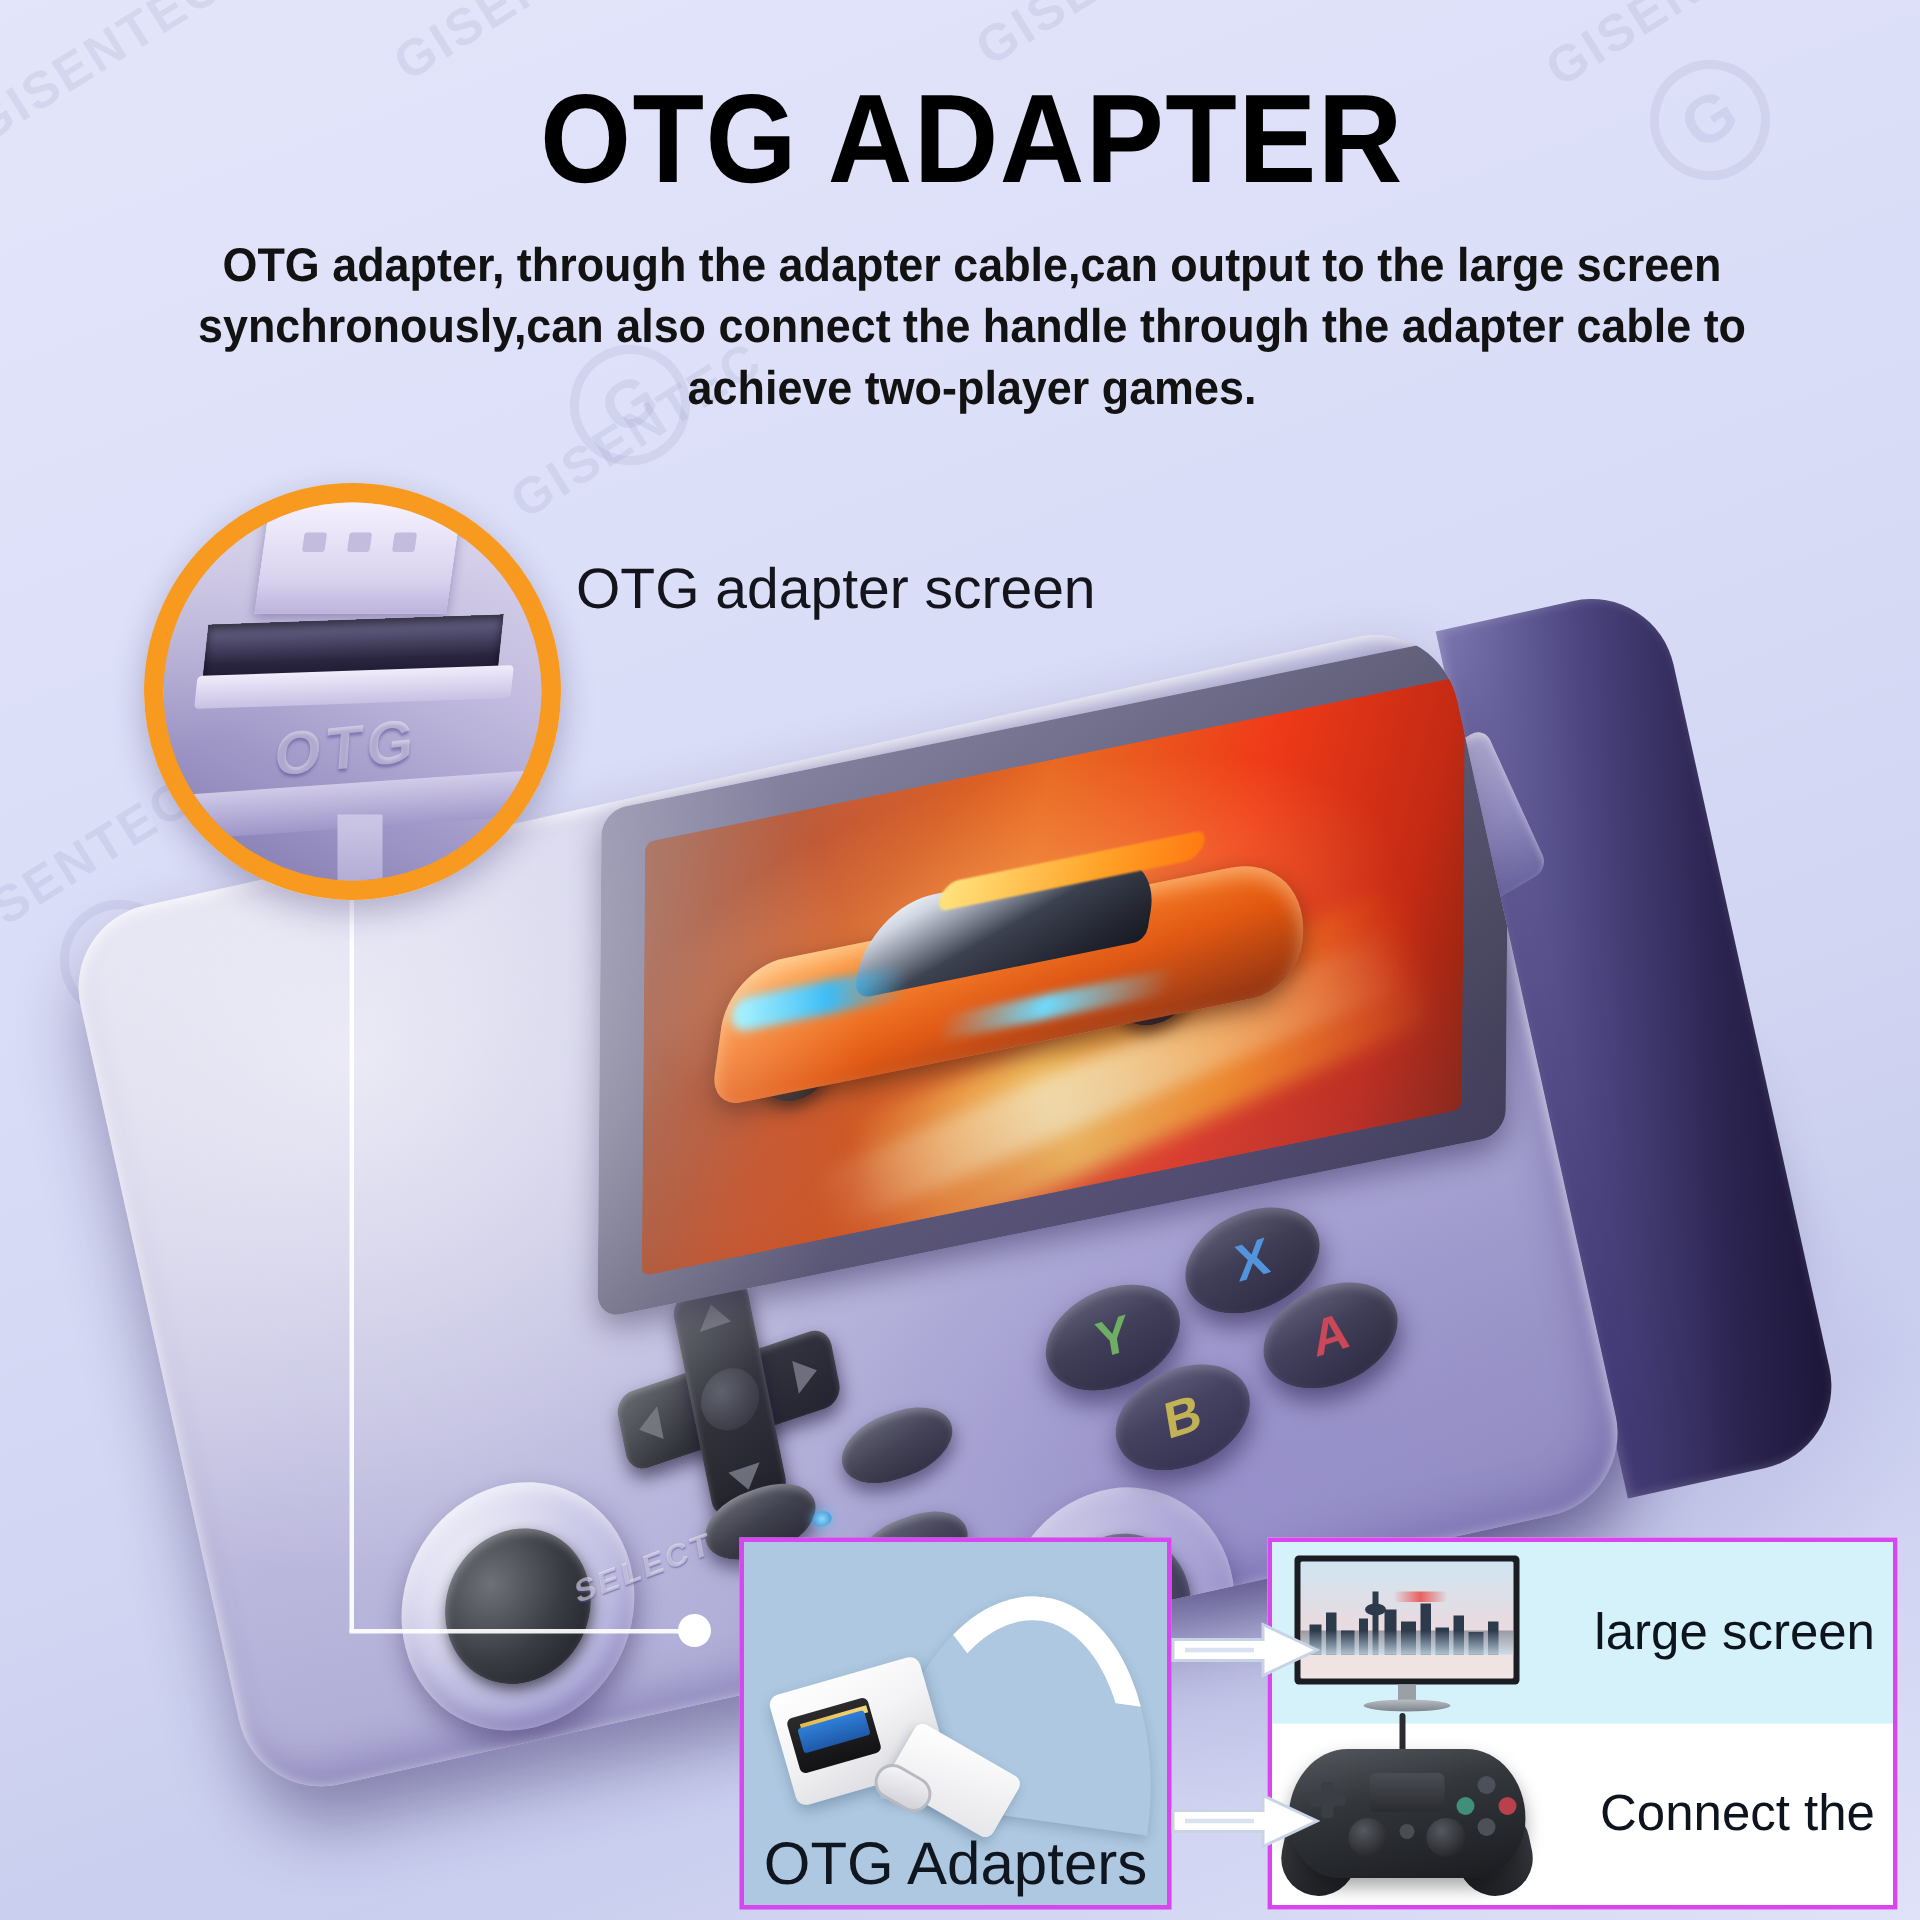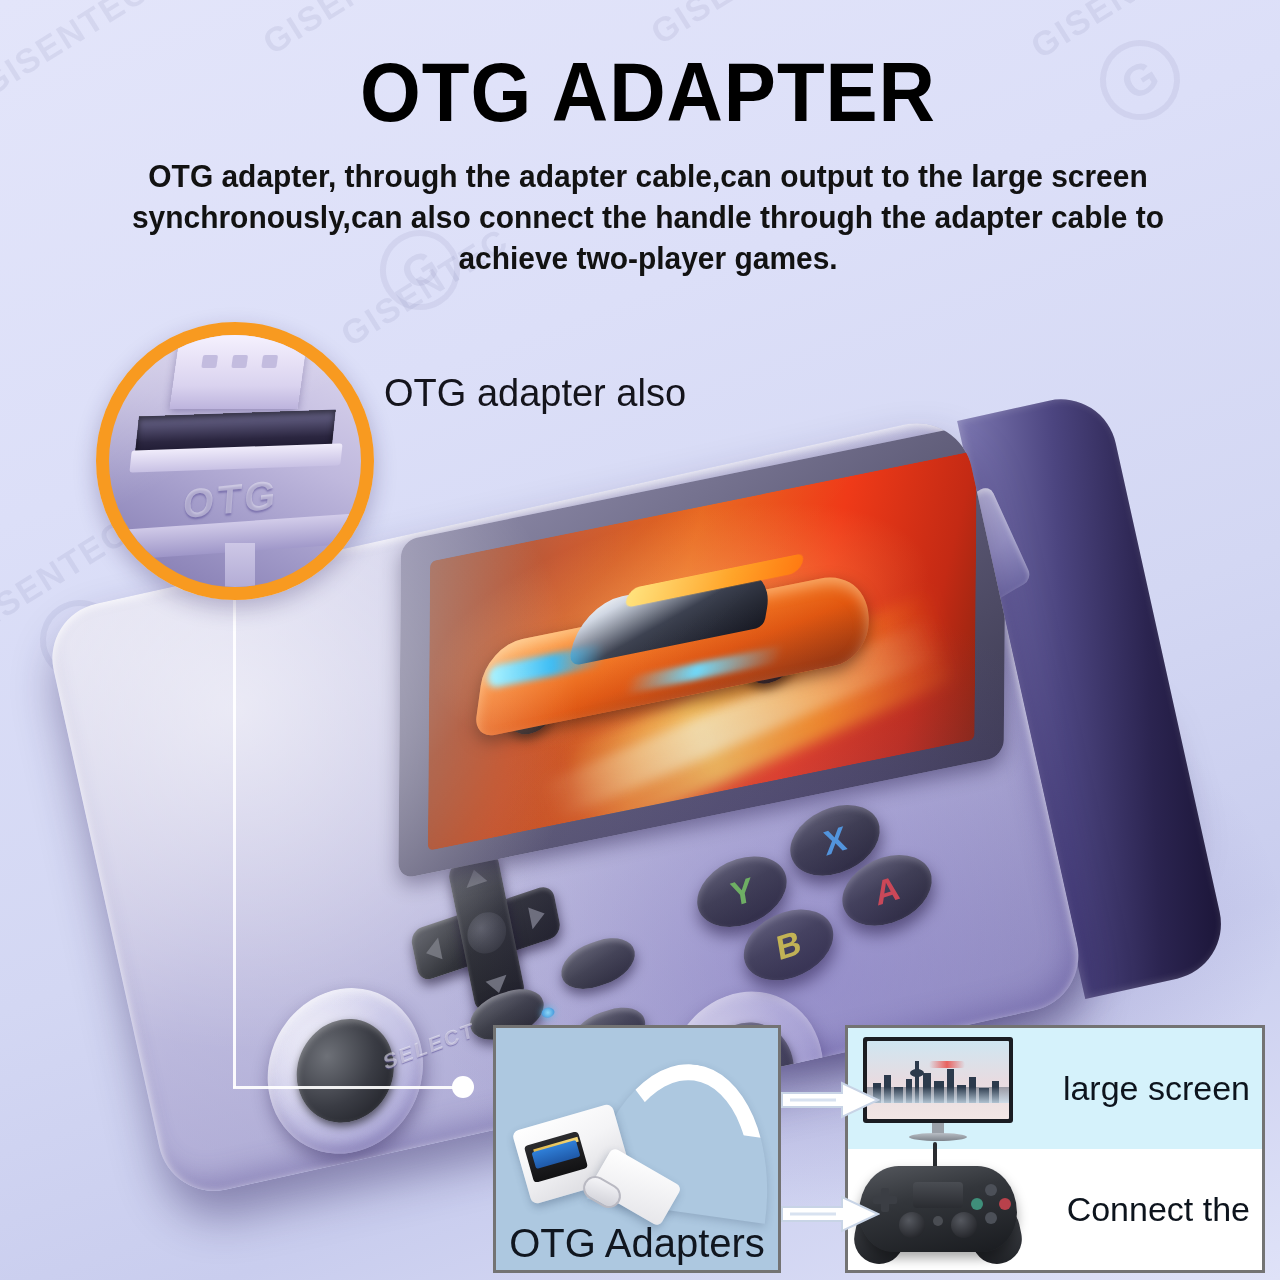--- a/index.html
+++ b/index.html
@@ -289,21 +289,21 @@
     position:absolute; left:452px; top:1076px; width:22px; height:22px;
     border-radius:50%; background:#ffffff; z-index:4;
   }
 
   .cable-label {
     position:absolute; left:384px; top:372px; z-index:6;
     font-size:38px; color:#14141c; font-weight:400;
   }
 
   
-  .panel { position:absolute; z-index:7; border:3px solid #737373; }
+  .panel { position:absolute; z-index:7; border:3px solid #d946ef; }
 
   .panel-otg {
     left:493px; top:1025px; width:288px; height:248px;
     background:#adc8e0;
     display:flex; flex-direction:column; align-items:center; justify-content:flex-end;
     padding-bottom:6px;
   }
   .otg-cable-art { position:absolute; left:14px; top:18px; width:262px; height:180px; }
   .usb-a-body {
     position:absolute; left:10px; top:70px; width:104px; height:76px;
@@ -529,21 +529,21 @@
     <div class="zc-usb-notch" style="left:56px;"></div>
     <div class="zc-usb-notch" style="left:86px;"></div>
   </div>
   <div class="zc-slot"></div>
   <div class="zc-lip"></div>
   <div class="zc-otg-text">OTG</div>
   <div class="zc-bar"></div>
   <div class="zc-post"></div>
 </div>
 
-<div class="cable-label">OTG adapter also</div>
+<div class="cable-label">OTG adapter screen</div>
 
 <div class="panel panel-otg">
   <div class="otg-cable-art">
     <div class="cable-wire"></div>
     <div class="usb-a-body"></div>
     <div class="usb-a-port"></div>
     <div class="usb-a-gold"></div>
     <div class="usb-a-blue"></div>
     <div class="usb-c-body"></div>
     <div class="usb-c-tip"></div>

